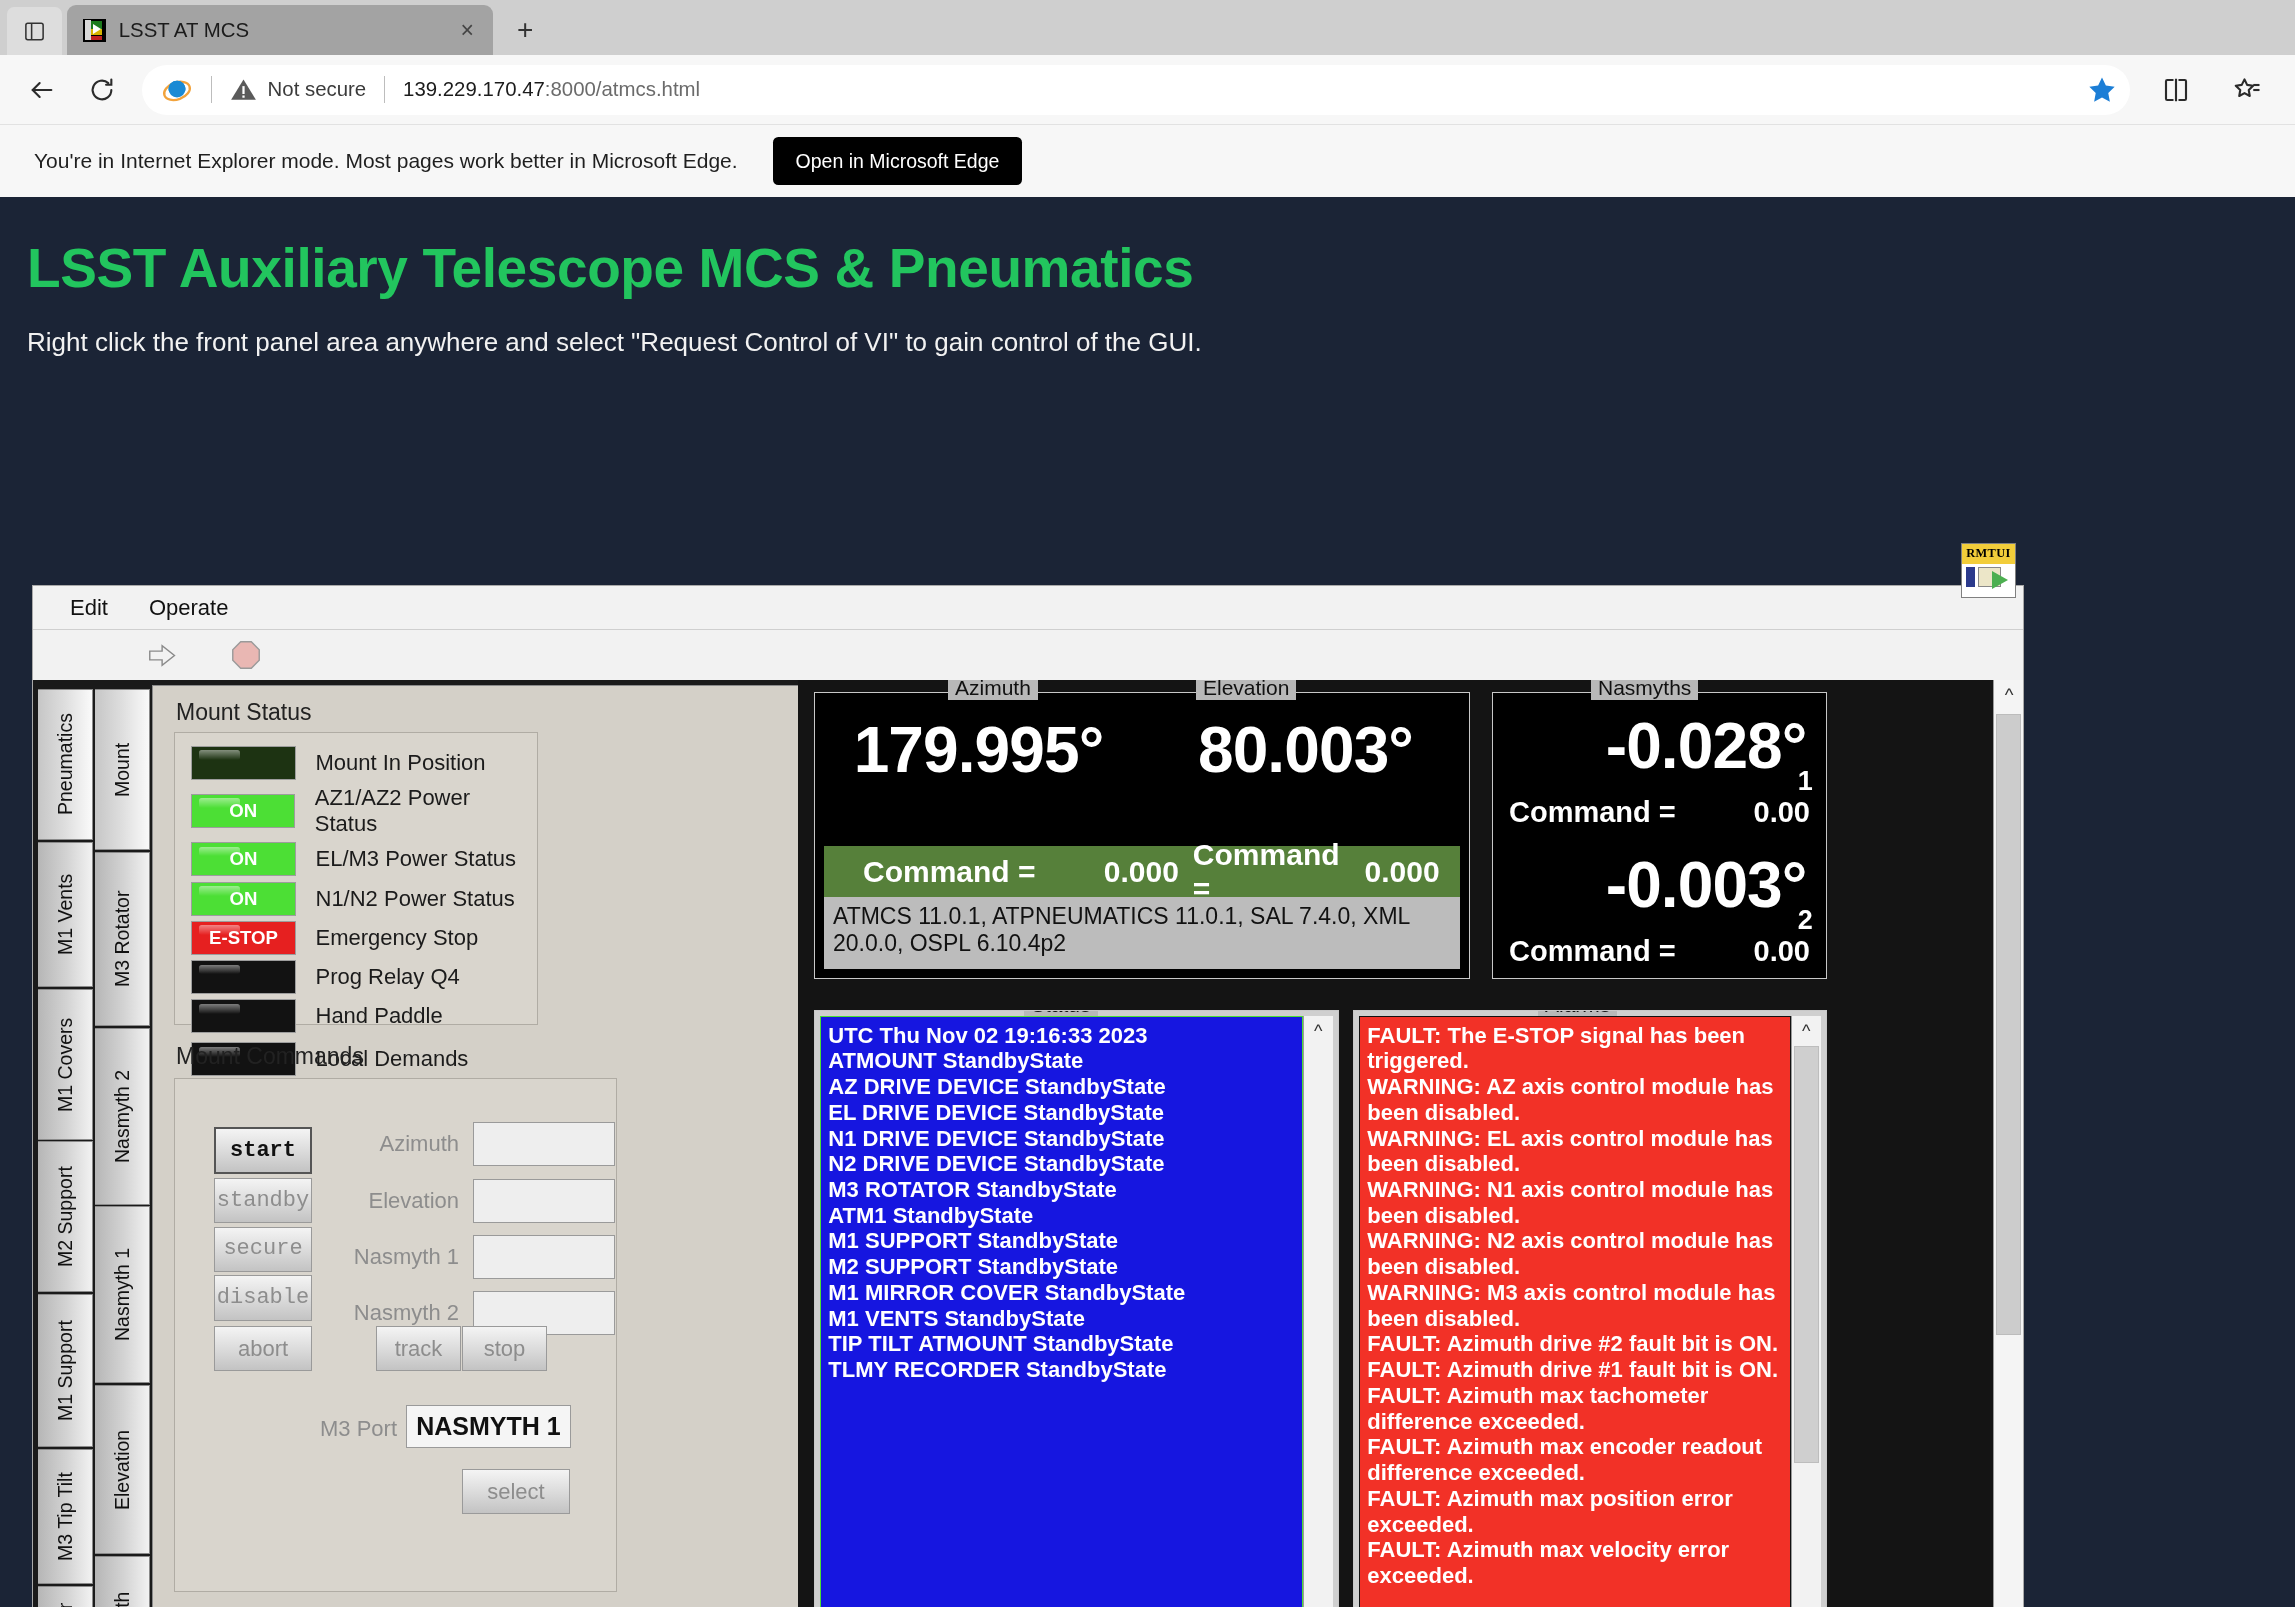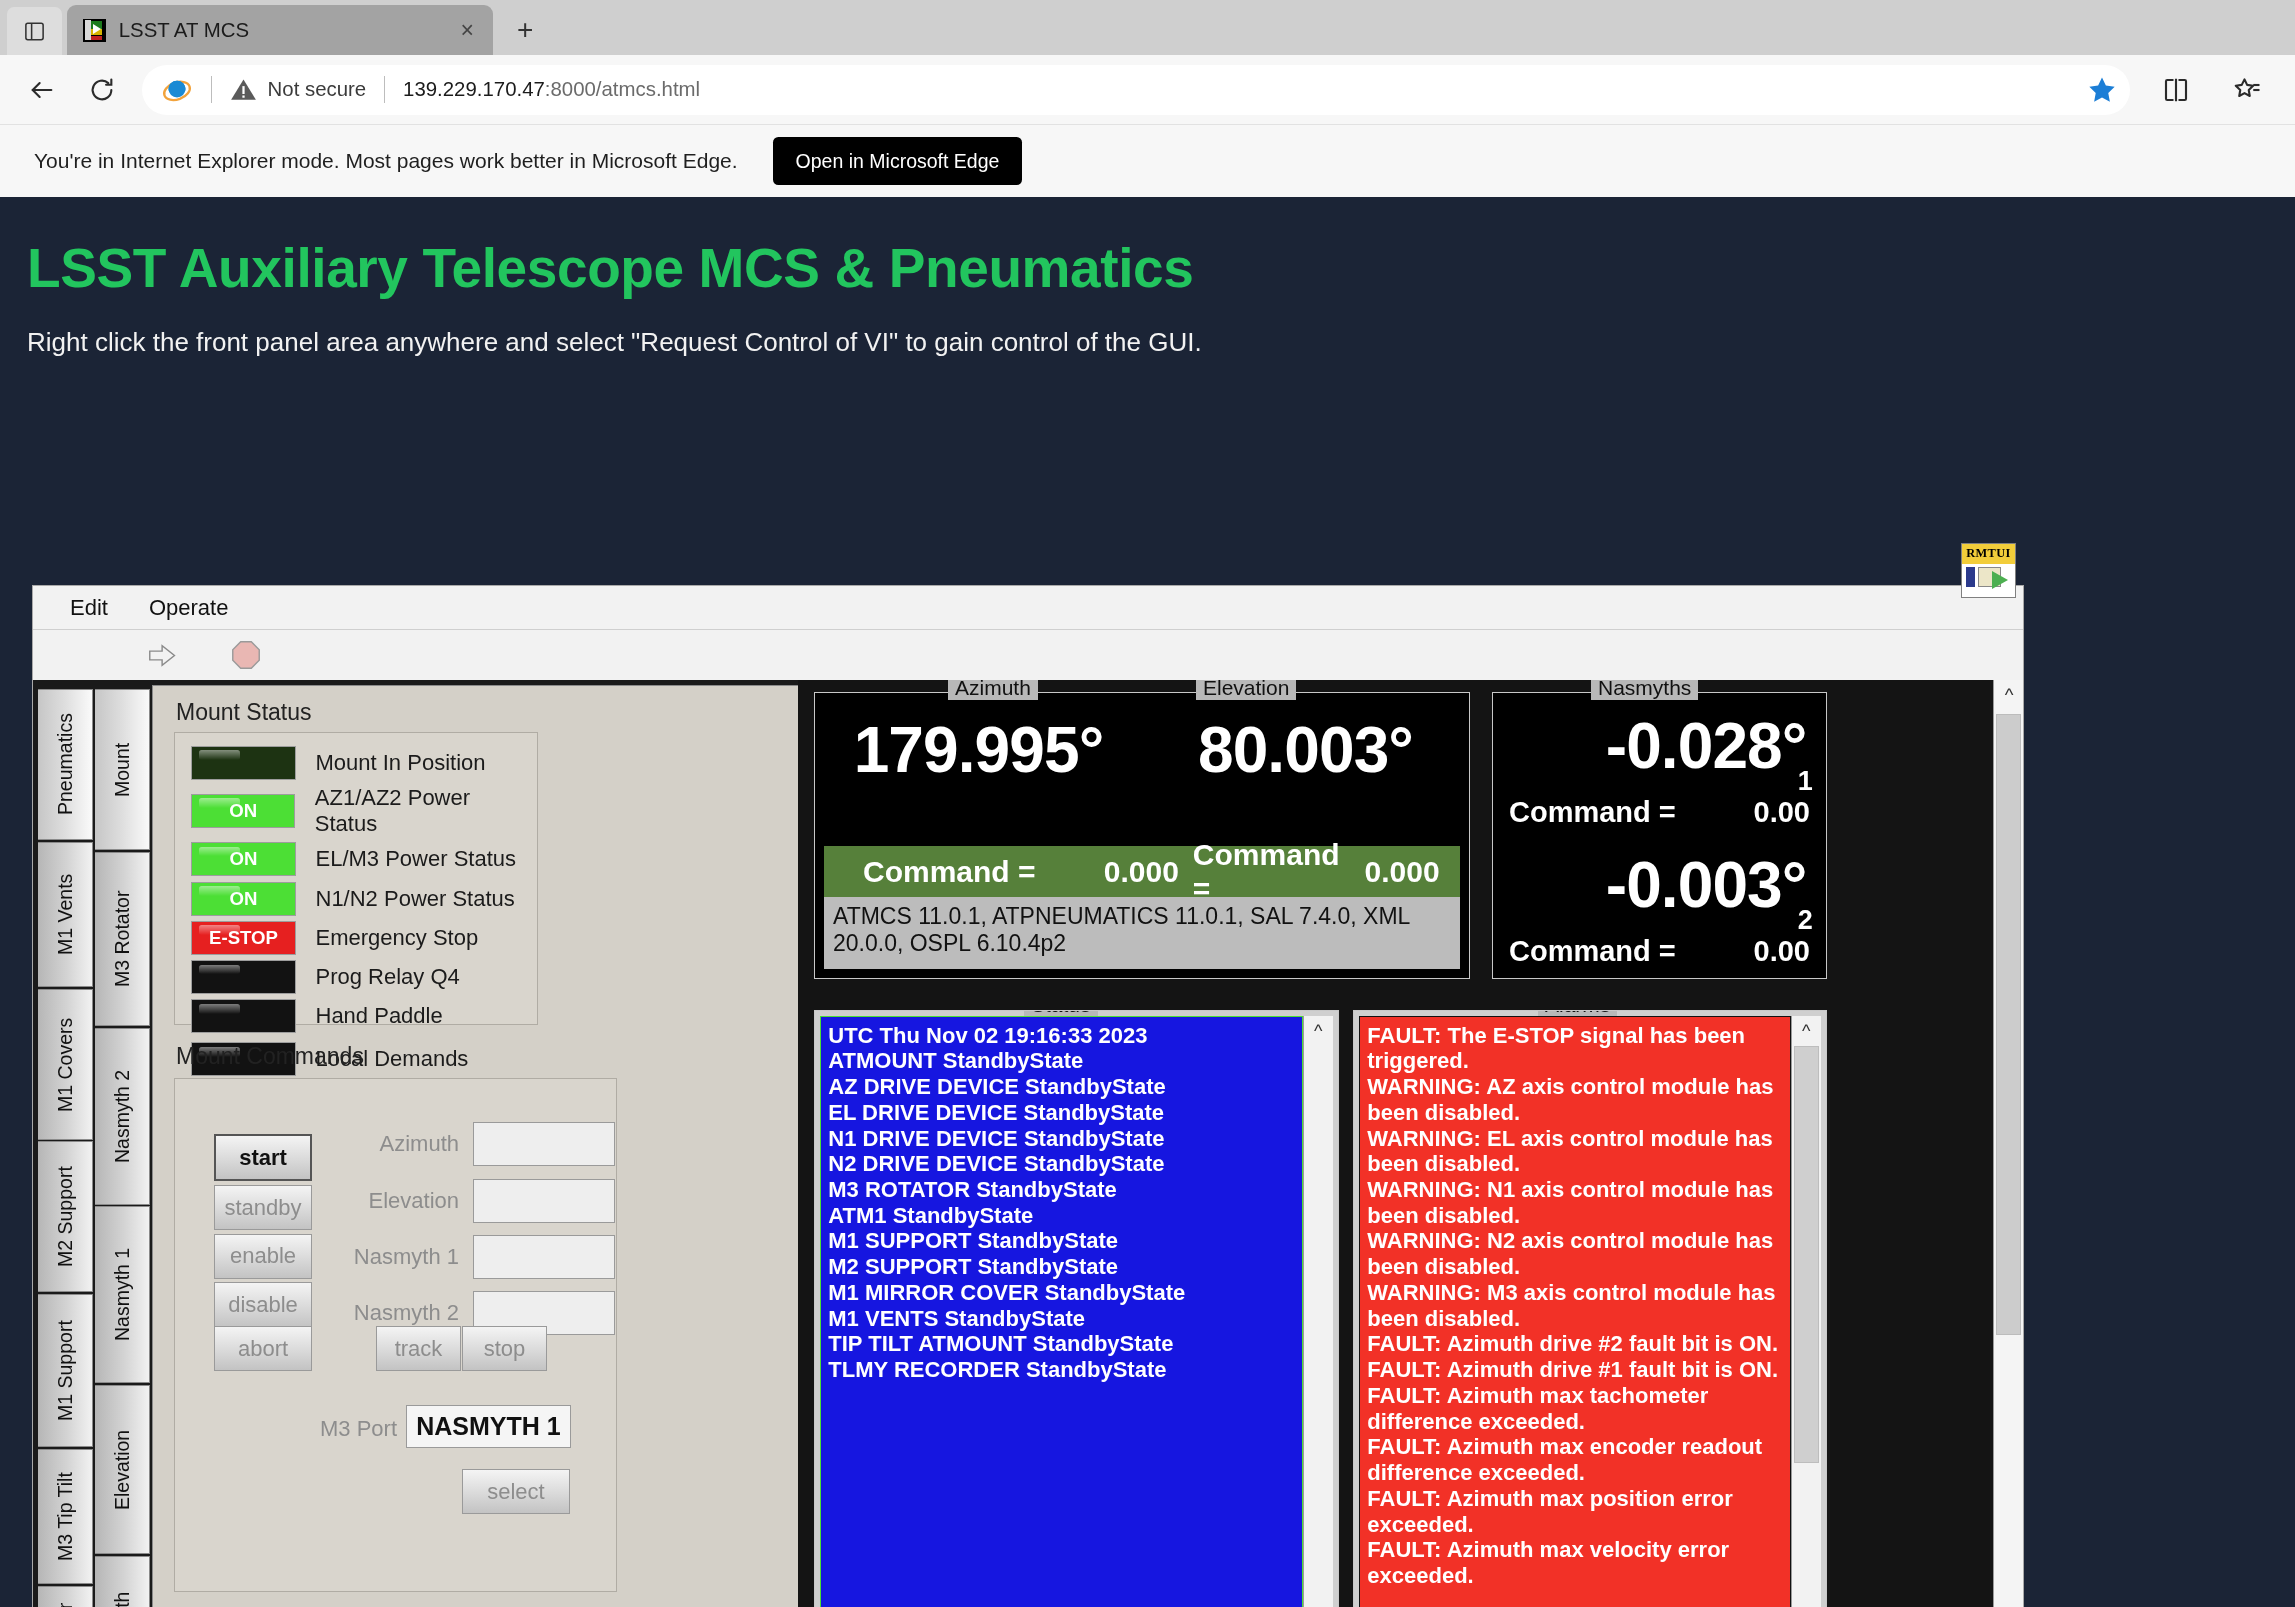--- a/index.html
+++ b/index.html
@@ -408,24 +408,24 @@
               <div class="led black">
                   <span></span>
                 </div>
               <div class="led-label">Local Demands</div>
             </div>
           </div>
 
           <div class="group-label" style="left:23px; top:357px;">Mount Commands</div>
           <div class="groupbox" style="left:21px; top:392px; width:443px; height:514px;">
 
-            <div id="state-buttons" style="position:absolute; left:39px; top:55px; width:101px;">
+            <div id="state-buttons" style="position:absolute; left:39px; top:48px; width:101px;font-family:Liberation Mono, monospace;">
                 <div class="cmd-btn active" style="margin-bottom: 3.5px;">start</div>
                 <div class="cmd-btn" style="margin-bottom: 3.5px;">standby</div>
-                <div class="cmd-btn" style="margin-bottom: 3.5px;">enable</div>
+                <div class="cmd-btn" style="margin-bottom: 3.5px;">secure</div>
                 <div class="cmd-btn" style="margin-bottom: 3.5px;">disable</div>
               </div>
 
             <div id="cmd-fields" style="position:absolute; left:151px; top:43px;">
                 <div style="display: flex; align-items: center; gap: 14px; margin-bottom: 12.4px;">
                   <div class="cmd-lbl" style="width: 133px;">Azimuth</div>
                   <div class="cmd-field"></div>
                 </div>
                 <div style="display: flex; align-items: center; gap: 14px; margin-bottom: 12.4px;">
                   <div class="cmd-lbl" style="width: 133px;">Elevation</div>

